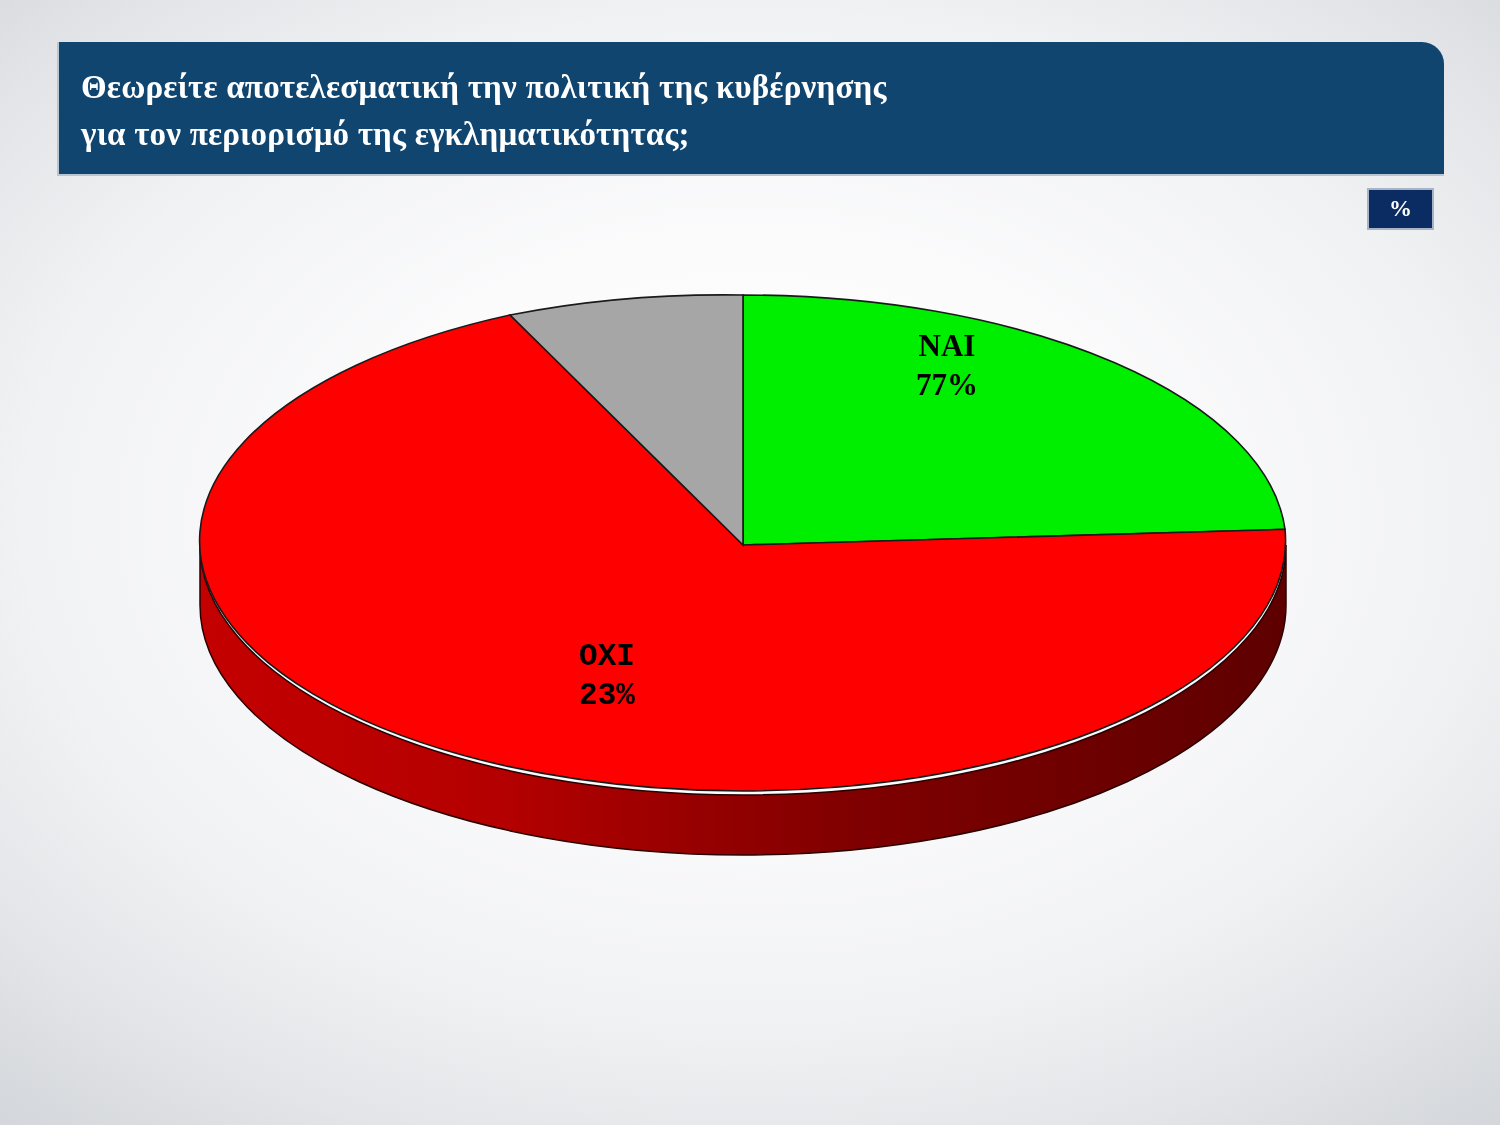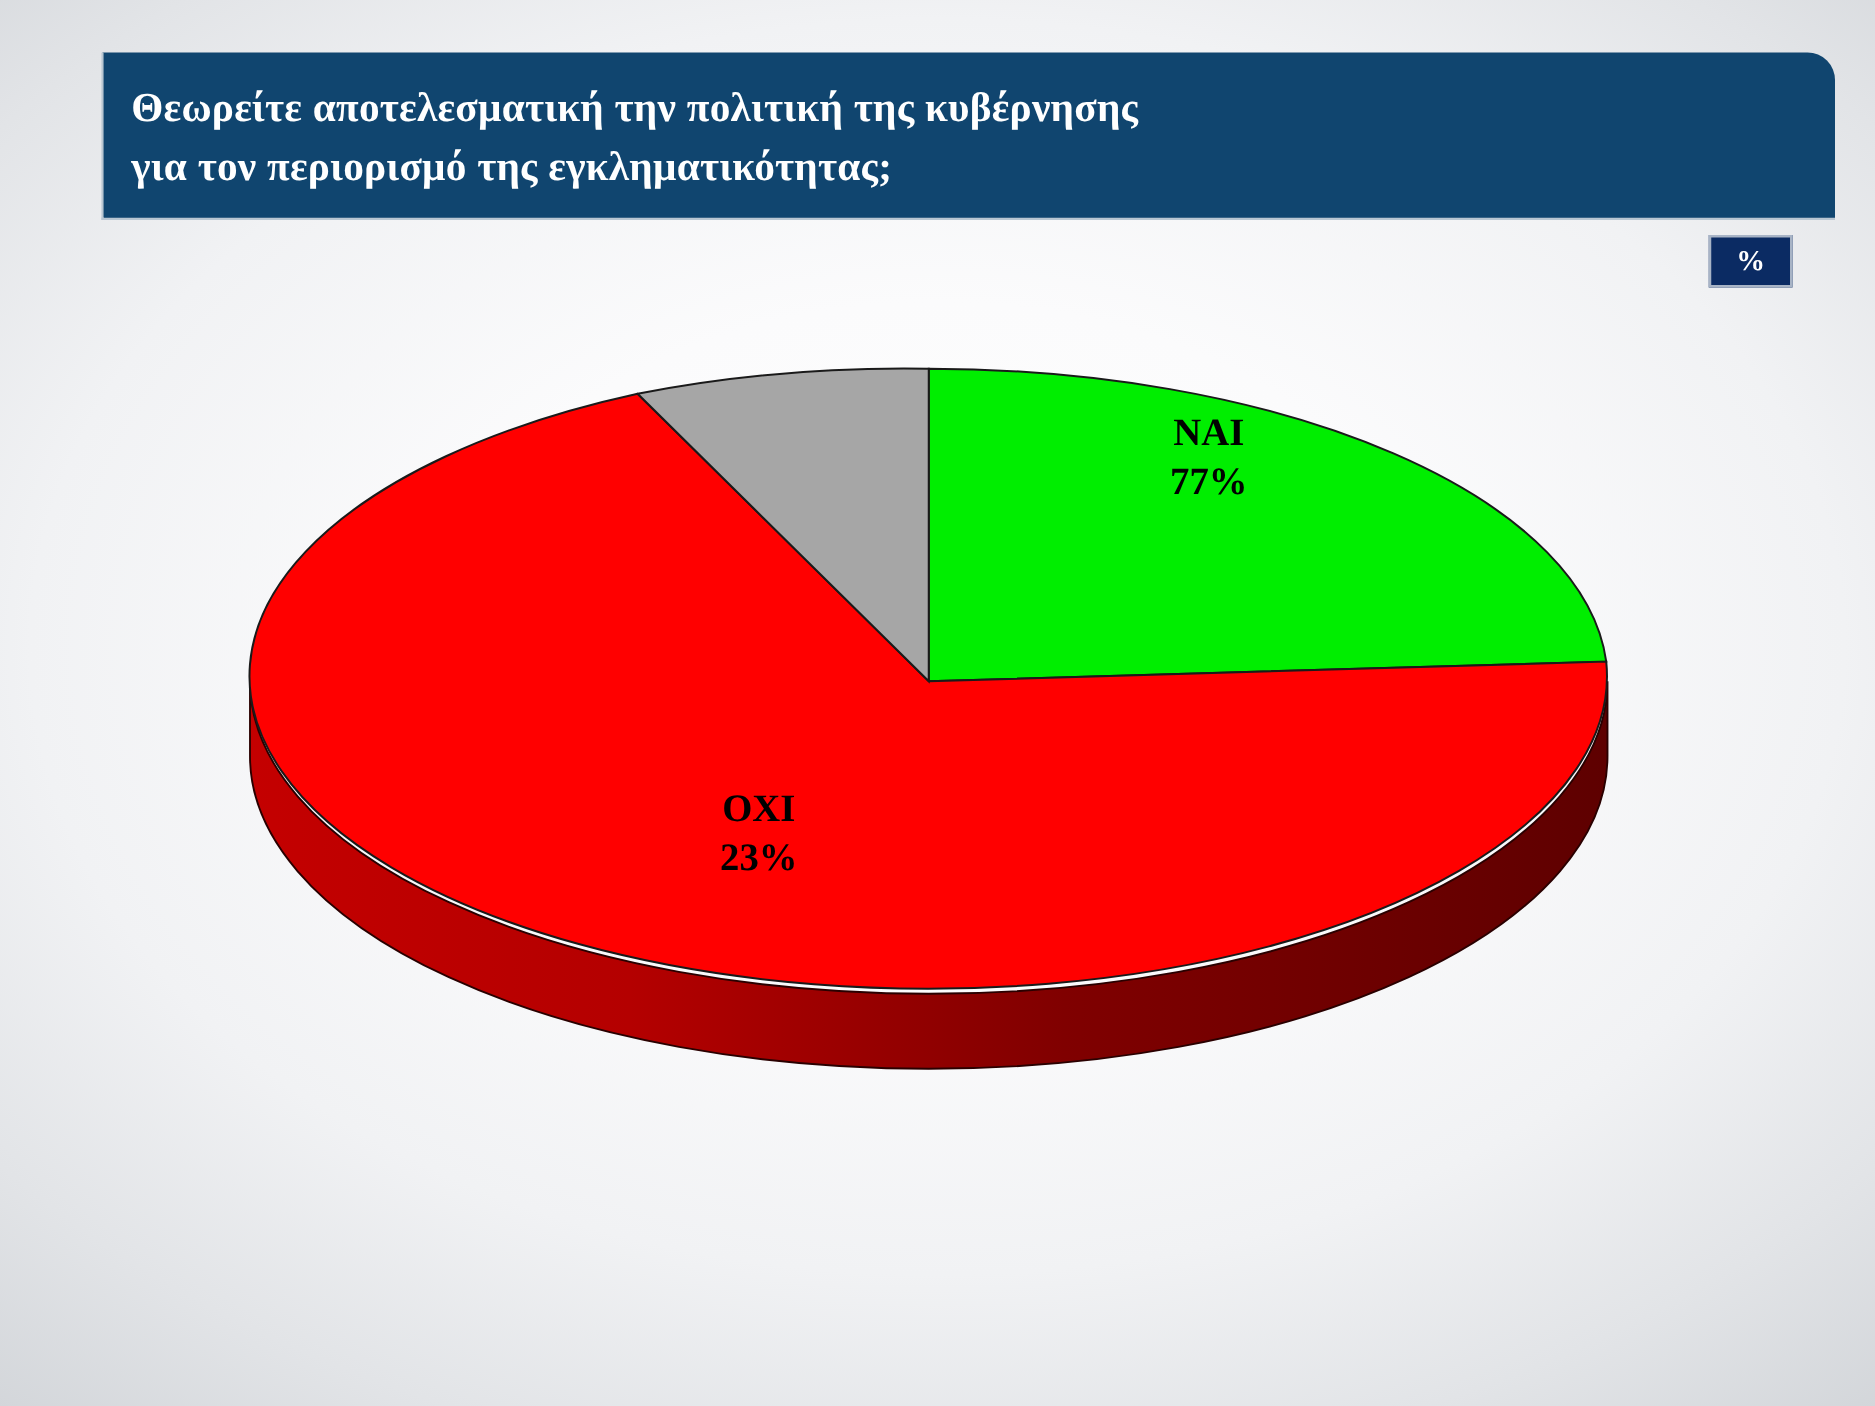--- a/index.html
+++ b/index.html
@@ -28,21 +28,20 @@
     left: 57px;
     top: 42px;
     width: 1387px;
     height: 134px;
     background: #10456f;
     border-top-right-radius: 22px;
     border-left: 2px solid #b9c6d2;
     border-bottom: 2px solid #b9c6d2;
     box-sizing: border-box;
     padding: 22px 0 0 22px;
-    margin-left: 24px;
   }
   #title-text {
     color: #ffffff;
     font-family: "Liberation Serif", serif;
     font-size: 33px;
     font-weight: bold;
     line-height: 1.42;
     white-space: pre-line;
     letter-spacing: .2px;
   }
@@ -86,22 +85,22 @@
     position: absolute;
     text-align: center;
     color: #000000;
     font-family: "Liberation Serif", serif;
     font-weight: bold;
     font-size: 31px;
     line-height: 1.25;
     white-space: pre-line;
     pointer-events: none;
   }
-  #label-nai  { left: 862px; top: 95px;  width: 210px; }
-  #label-oxi  { left: 502px; top: 396px; width: 210px; }
+  #label-nai  { left: 842px; top: 95px;  width: 210px; }
+  #label-oxi  { left: 502px; top: 406px; width: 210px; font-family: Liberation Mono, monospace; }
   #label-dxda { left: 562px; top: 72px;  width: 210px; }
 
   
   #footer {
     position: absolute;
     left: 0;
     bottom: 0;
     width: 1500px;
     height: 120px;
   }

